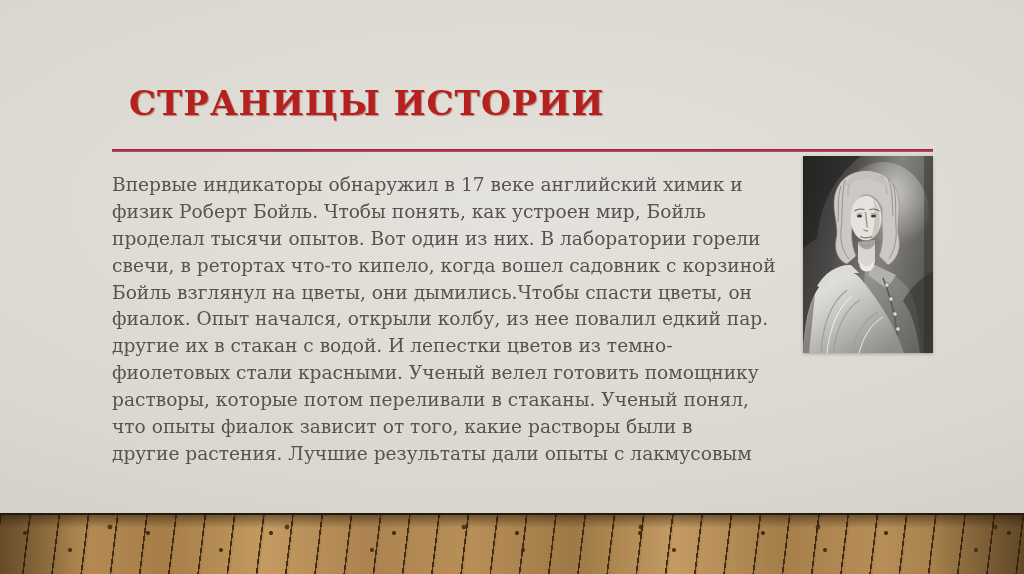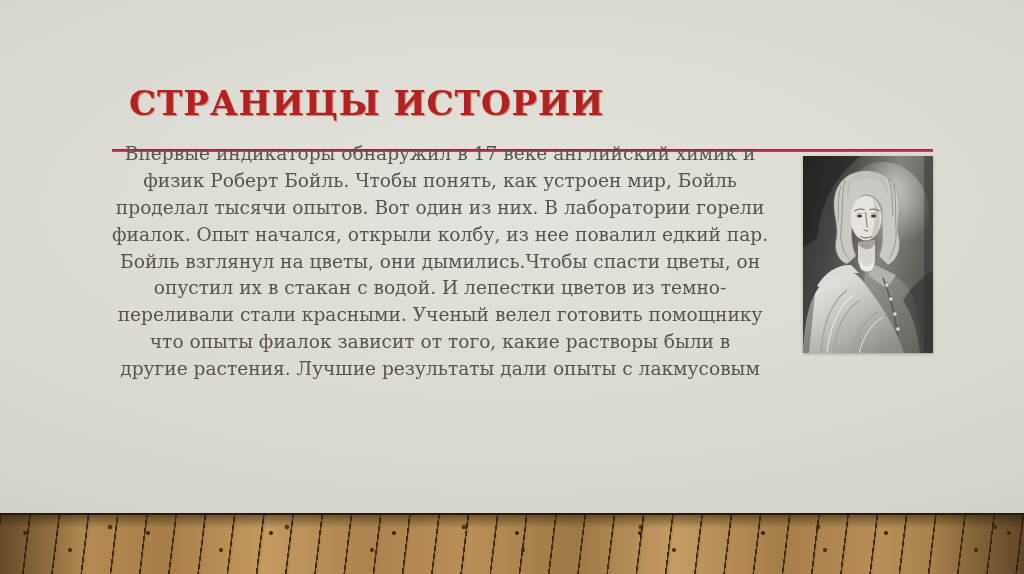--- a/index.html
+++ b/index.html
@@ -1,33 +1,32 @@
 <!DOCTYPE html>
 <html><head>
 <meta charset="utf-8">
 <style>
   html,body{margin:0;padding:0;background:#888;}
   .slide{
     position:relative;width:1024px;height:574px;overflow:hidden;
     background:radial-gradient(130% 95% at 50% 36%, #e4e2dc 0%, #dad7d0 52%, #c7c4bd 100%);
     font-family:"DejaVu Serif", serif;
-    text-align:center;
   }
   .title{
     position:absolute;left:129px;top:60px;
     font-size:34px;line-height:40px;color:#b4211e;letter-spacing:1px;
     text-shadow:1px 1px 1px rgba(125,22,18,.45);
     white-space:nowrap;
   }
   .rule{
     position:absolute;left:112px;top:149px;width:821px;height:3px;
     background:linear-gradient(180deg,#7e2438 0%, #a93550 45%, #c14a66 100%);
   }
   .body-text{
-    position:absolute;left:112px;top:141px;
+    position:absolute;left:112px;top:172px;
     font-size:18.6px;line-height:26.9px;color:#57534f;
     white-space:nowrap;
   }
   .body-text .line{height:26.9px;}
   .portrait{
     position:absolute;left:803px;top:156px;width:130px;height:197px;
     box-shadow:0 1px 3px rgba(0,0,0,.25);
   }
   .portrait svg{display:block;width:100%;height:100%;}
   .floor{
@@ -49,24 +48,26 @@
 <div class="slide">
 
   <h1 class="title">СТРАНИЦЫ ИСТОРИИ</h1>
 
   <div class="rule"></div>
 
   <div class="body-text">
     <div class="line">Впервые индикаторы обнаружил в 17 веке английский химик и</div>
     <div class="line">физик Роберт Бойль. Чтобы понять, как устроен мир, Бойль</div>
     <div class="line">проделал тысячи опытов. Вот один из них. В лаборатории горели</div>
+    <div class="line">свечи, в ретортах что-то кипело, когда вошел садовник с корзиной</div>
+    <div class="line">Бойль взглянул на цветы, они дымились.Чтобы спасти цветы, он</div>
     <div class="line">фиалок. Опыт начался, открыли колбу, из нее повалил едкий пар.</div>
-    <div class="line">Бойль взглянул на цветы, они дымились.Чтобы спасти цветы, он</div>
-    <div class="line">опустил их в стакан с водой. И лепестки цветов из темно-</div>
-    <div class="line">переливали стали красными. Ученый велел готовить помощнику</div>
+    <div class="line">другие их в стакан с водой. И лепестки цветов из темно-</div>
+    <div class="line">фиолетовых стали красными. Ученый велел готовить помощнику</div>
+    <div class="line">растворы, которые потом переливали в стаканы. Ученый понял,</div>
     <div class="line">что опыты фиалок зависит от того, какие растворы были в</div>
     <div class="line">другие растения. Лучшие результаты дали опыты с лакмусовым</div>
   </div>
 
   <div class="portrait">
     <svg viewBox="0 0 130 197" preserveAspectRatio="none">
       <defs>
         <linearGradient id="bgG" x1="0" y1="0" x2="1" y2="0.35">
           <stop offset="0" stop-color="#31302e"></stop>
           <stop offset="0.35" stop-color="#4a4947"></stop>

